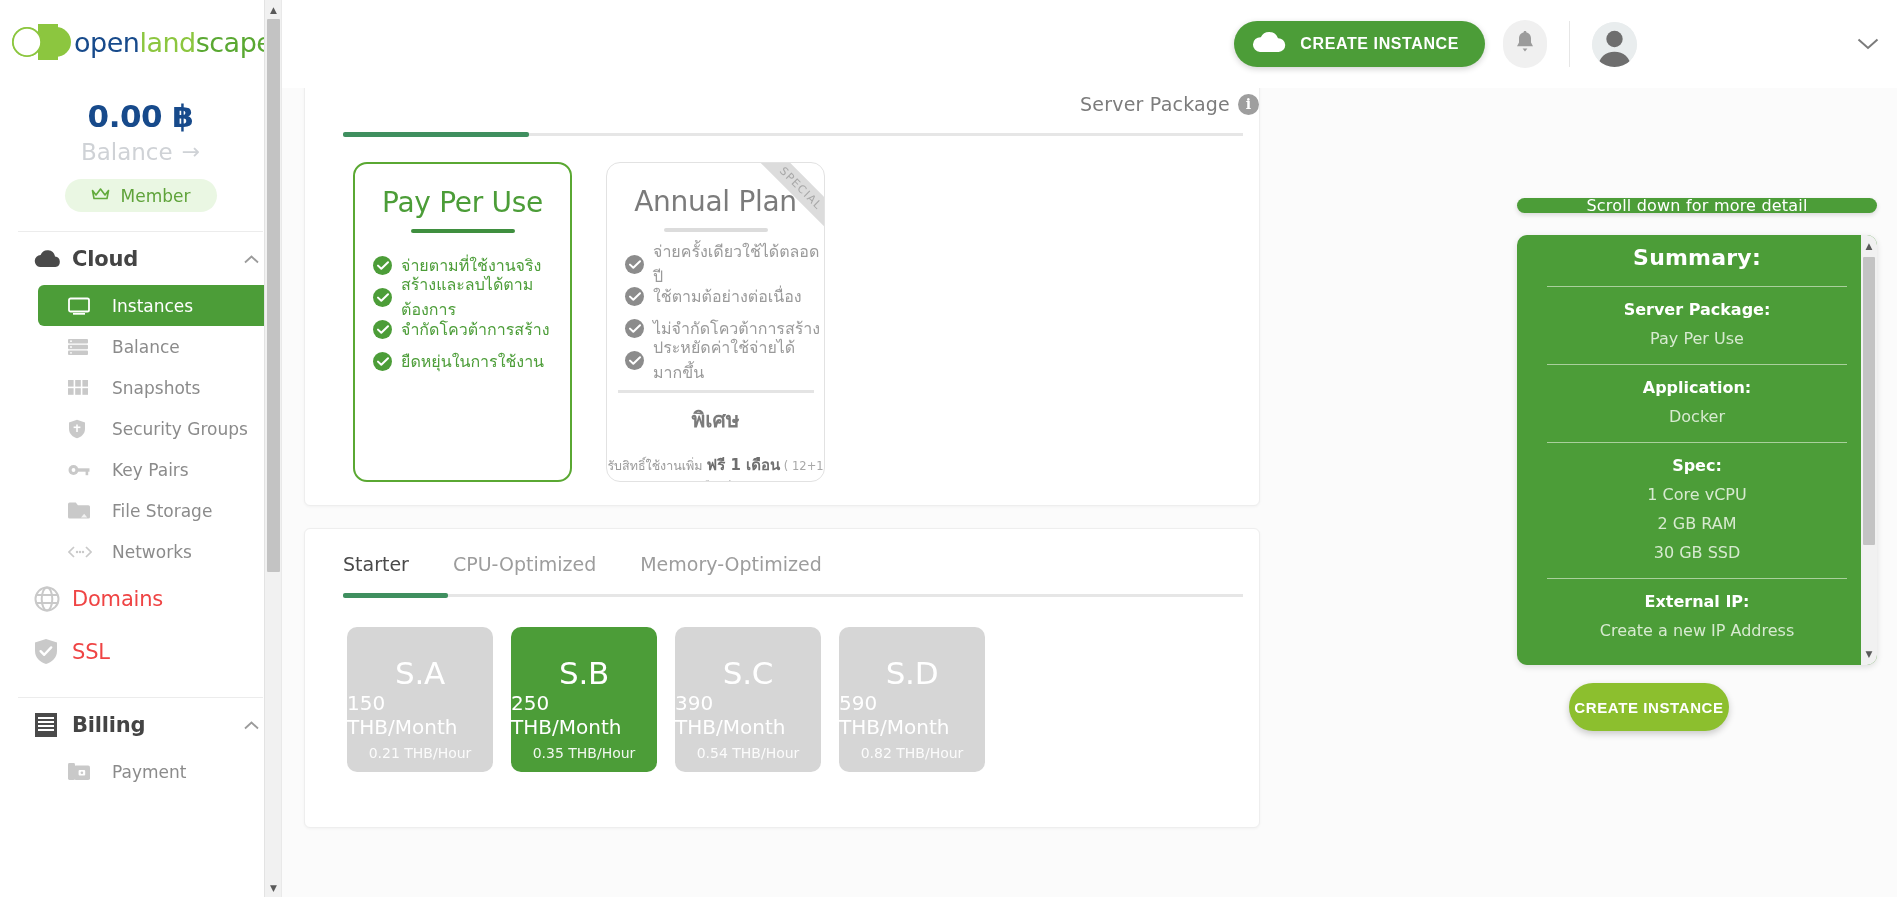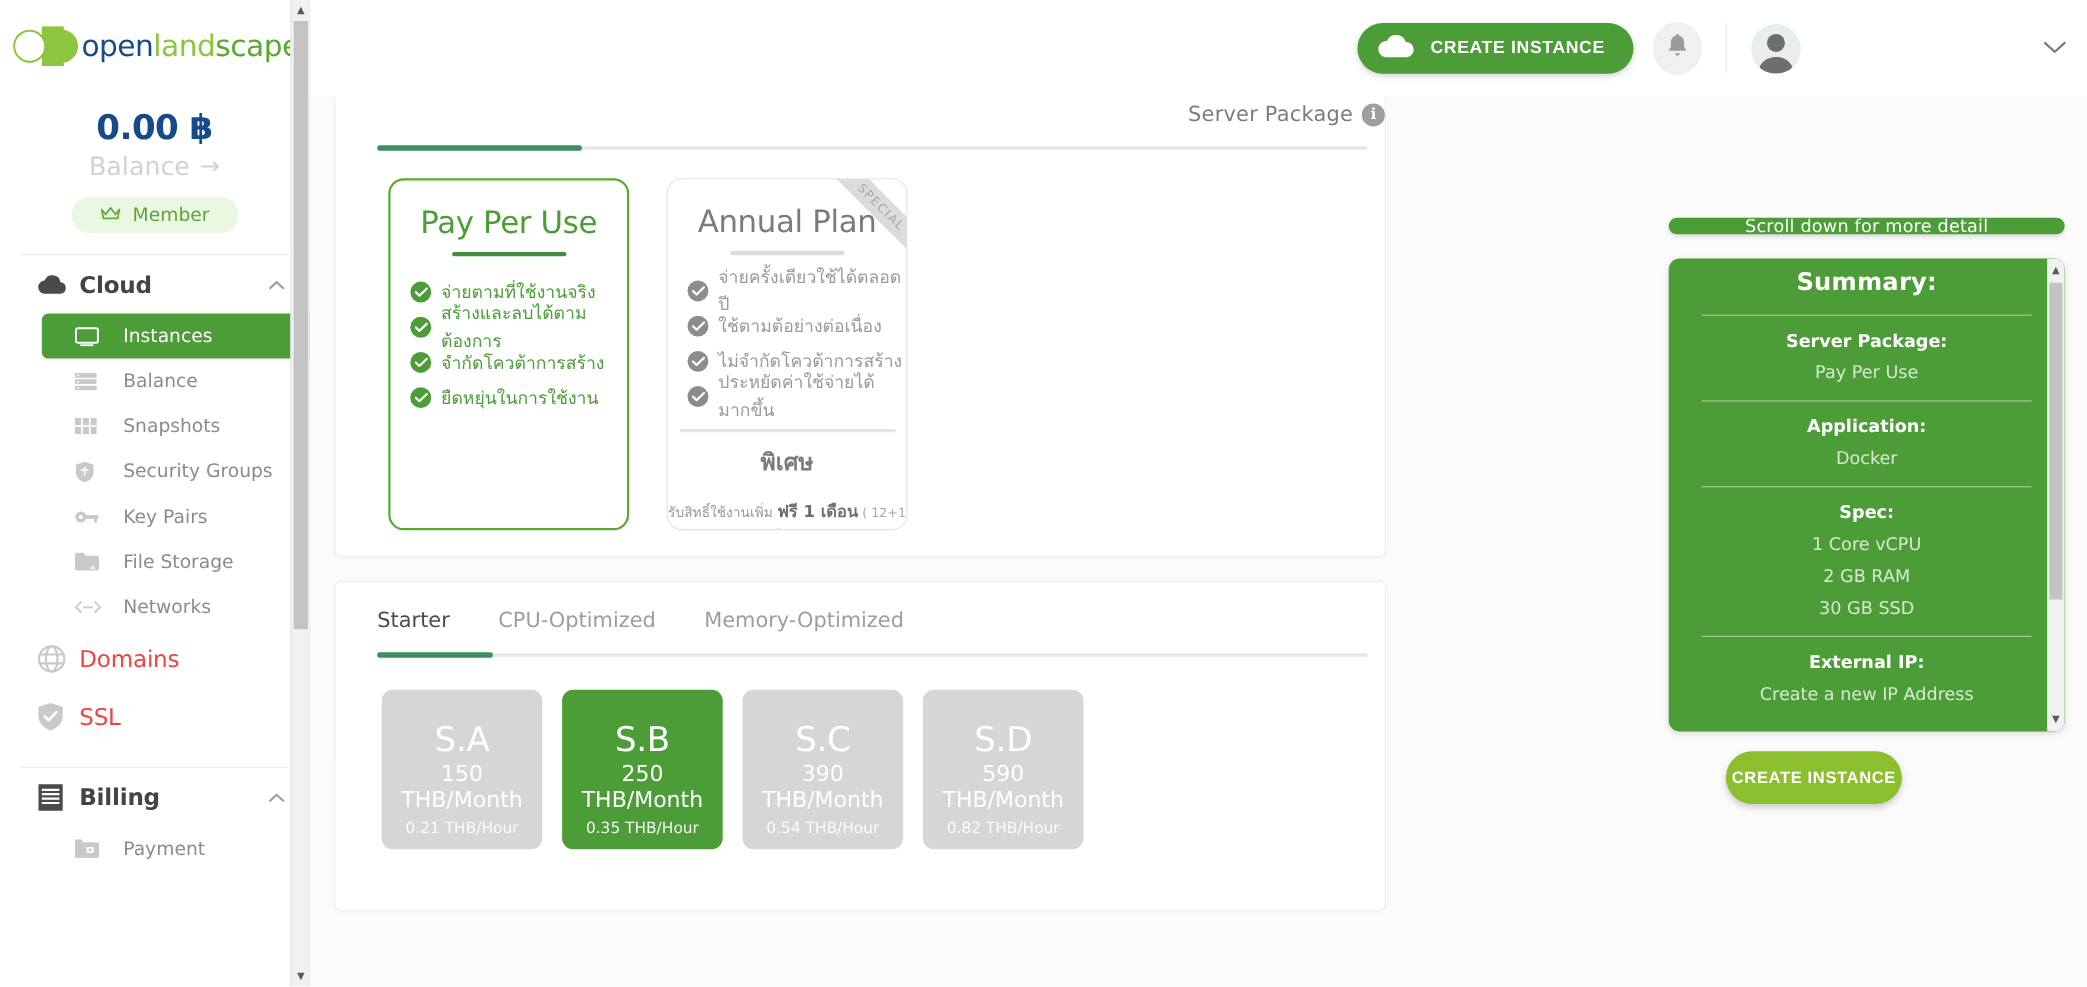--- a/index.html
+++ b/index.html
@@ -154,21 +154,21 @@
   
   .tabs { display:flex; gap: 44px; padding: 24px 0 0 38px; }
   .tab { font-size: 19px; color: #9d9d9d; cursor:pointer; }
   .tab.active { color: #4a4a4a; }
   .tabs-bar { position:relative; margin: 19px 0 0 38px; width: 900px; height:3px; background:#e6e6e6;}
   .tabs-bar .on { position:absolute; left:0; top:-1px; height:5px; width: 105px; background:#3f8f5f; border-radius:2px;}
 
   .spec-row { display:flex; gap: 18px; padding: 30px 0 0 42px;}
   .spec-card {
     width: 146px; height: 145px; border-radius: 10px; background:#d6d6d6; color:#fff;
-    display:flex; flex-direction:column; align-items:center; padding-top: 28px; text-align: center;
+    display:flex; flex-direction:column; align-items:center; padding-top: 28px;
   }
   .spec-card.sel { background: #4c9d38; }
   .spec-name { font-size: 31px; font-weight: 400; letter-spacing:-0.3px;}
   .spec-month { font-size: 20px; }
   .spec-hour { font-size: 14px; margin-top: 6px; opacity: 0.92; }
 
   
   .right { position:absolute; right: 20px; top: 110px; width: 360px; }
   .scroll-hint {
     width: 360px; height: 15px; border-radius: 17px; background: #4c9d38; color:#fff;

